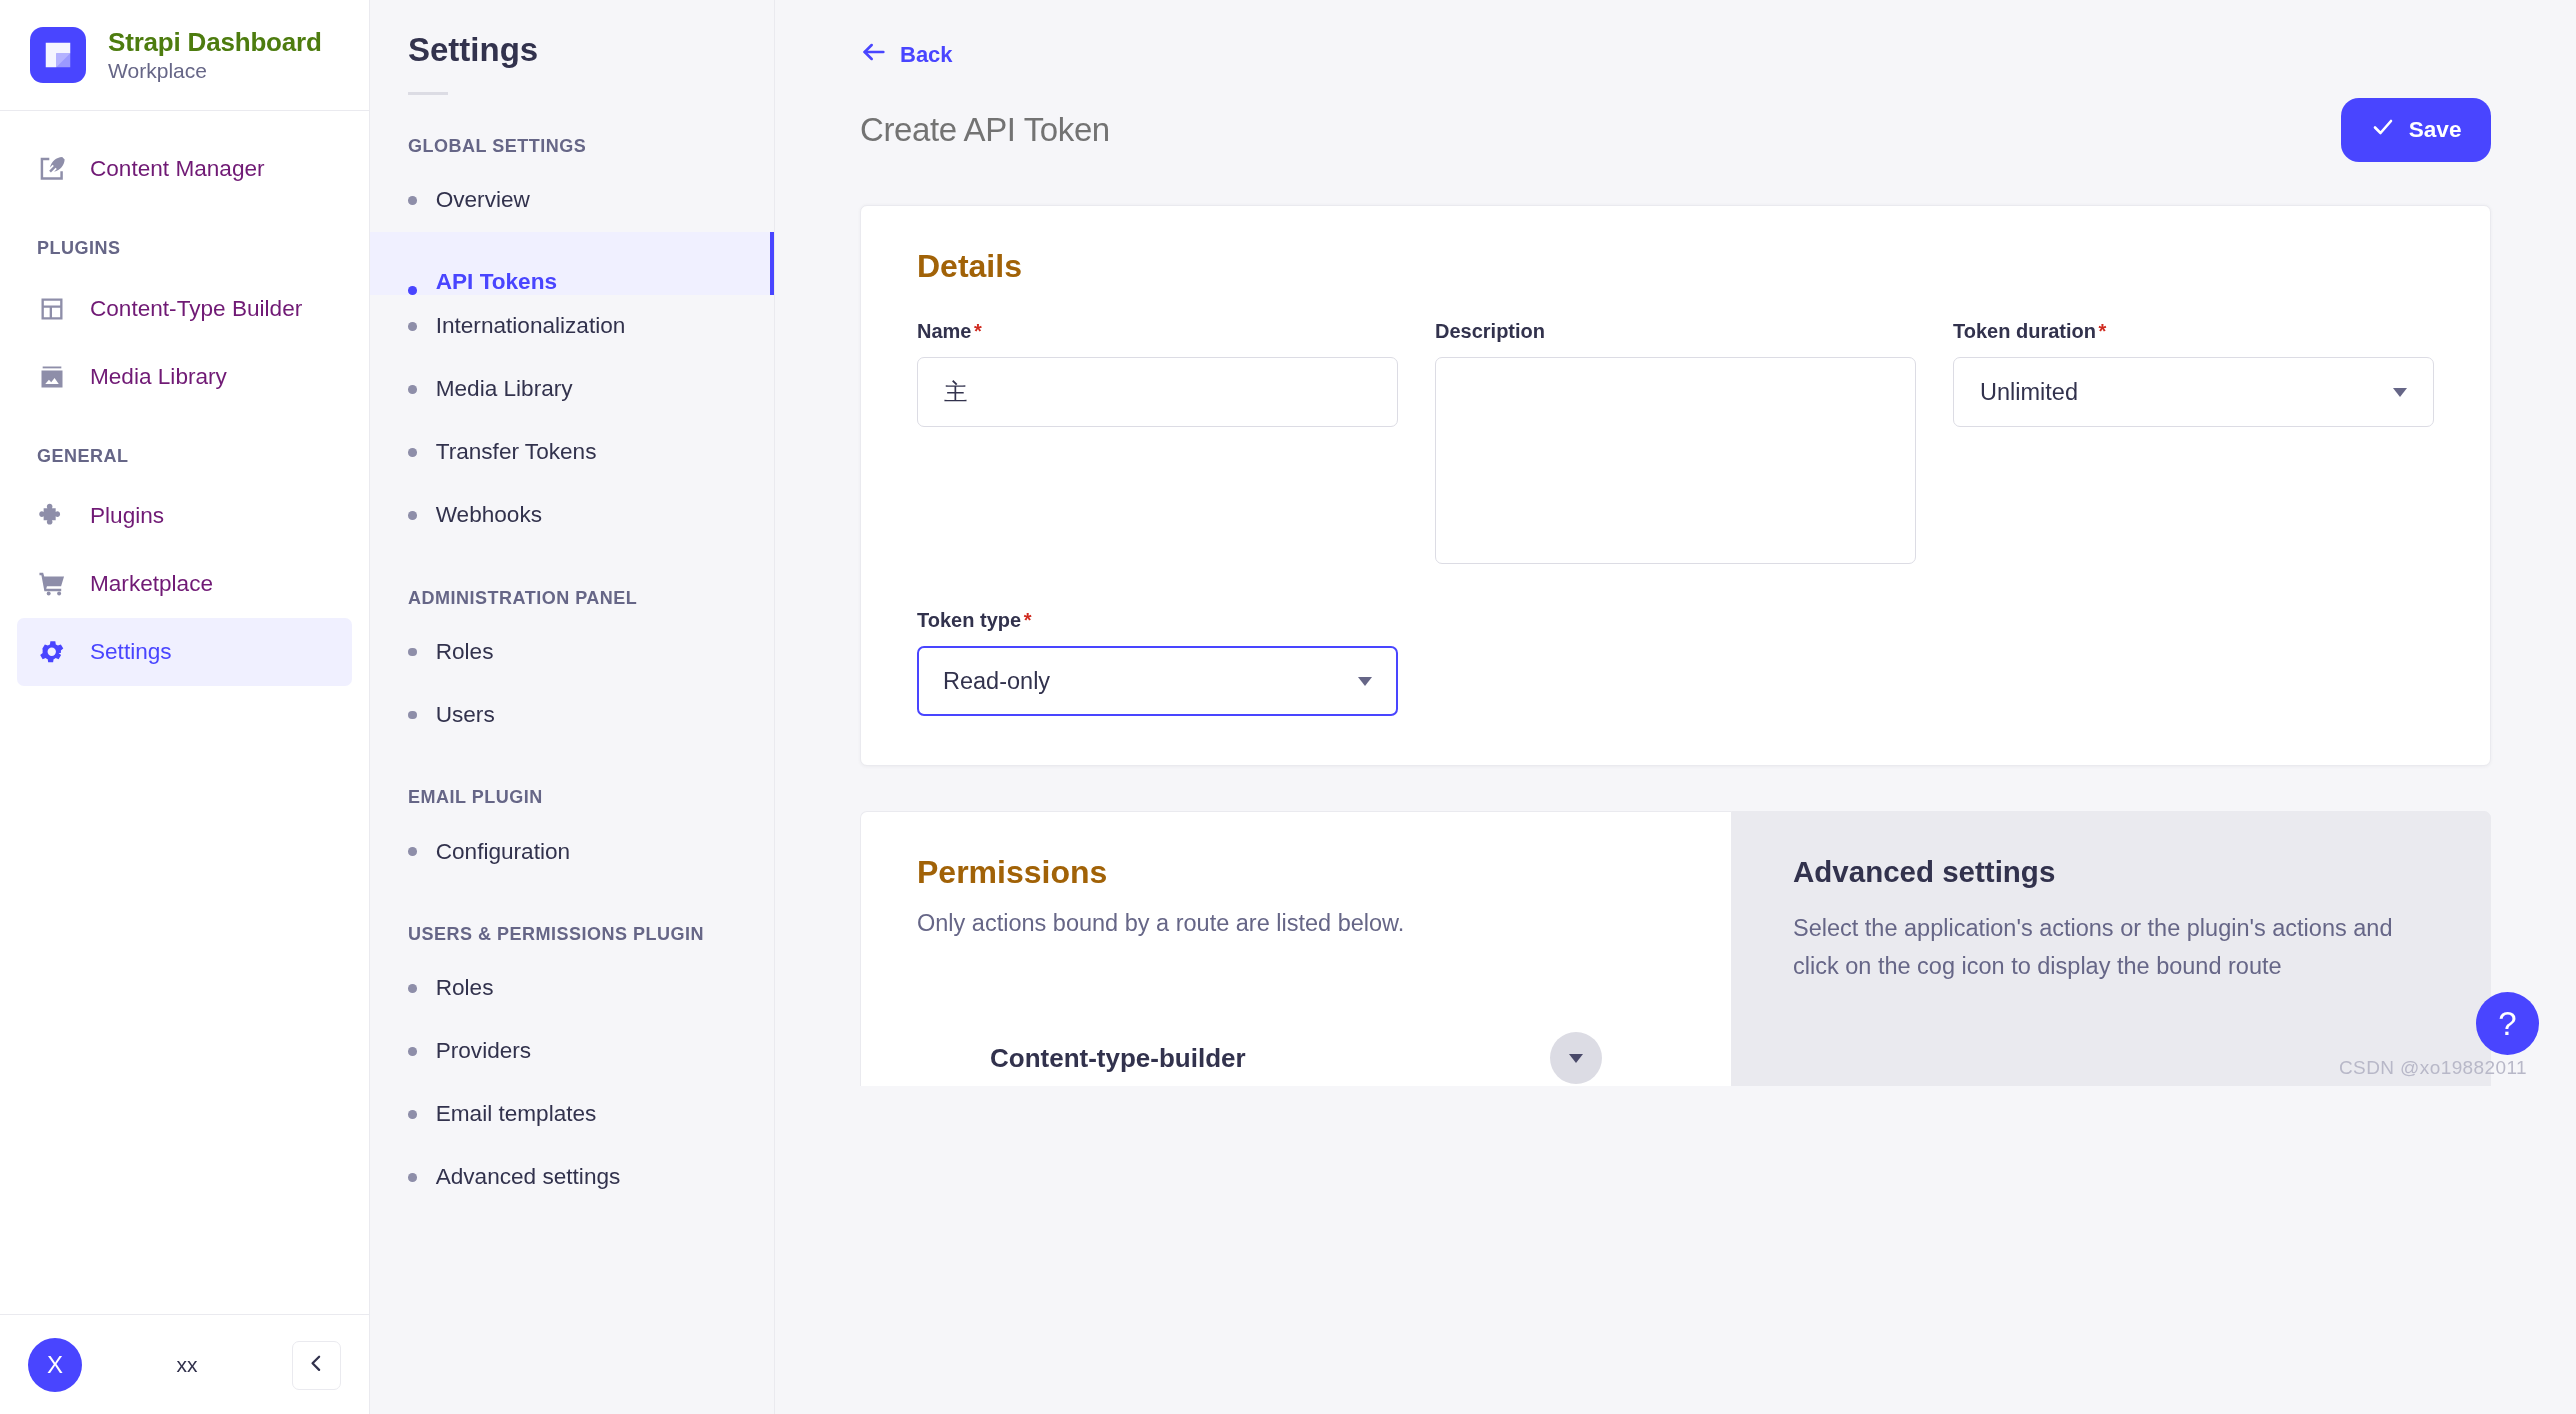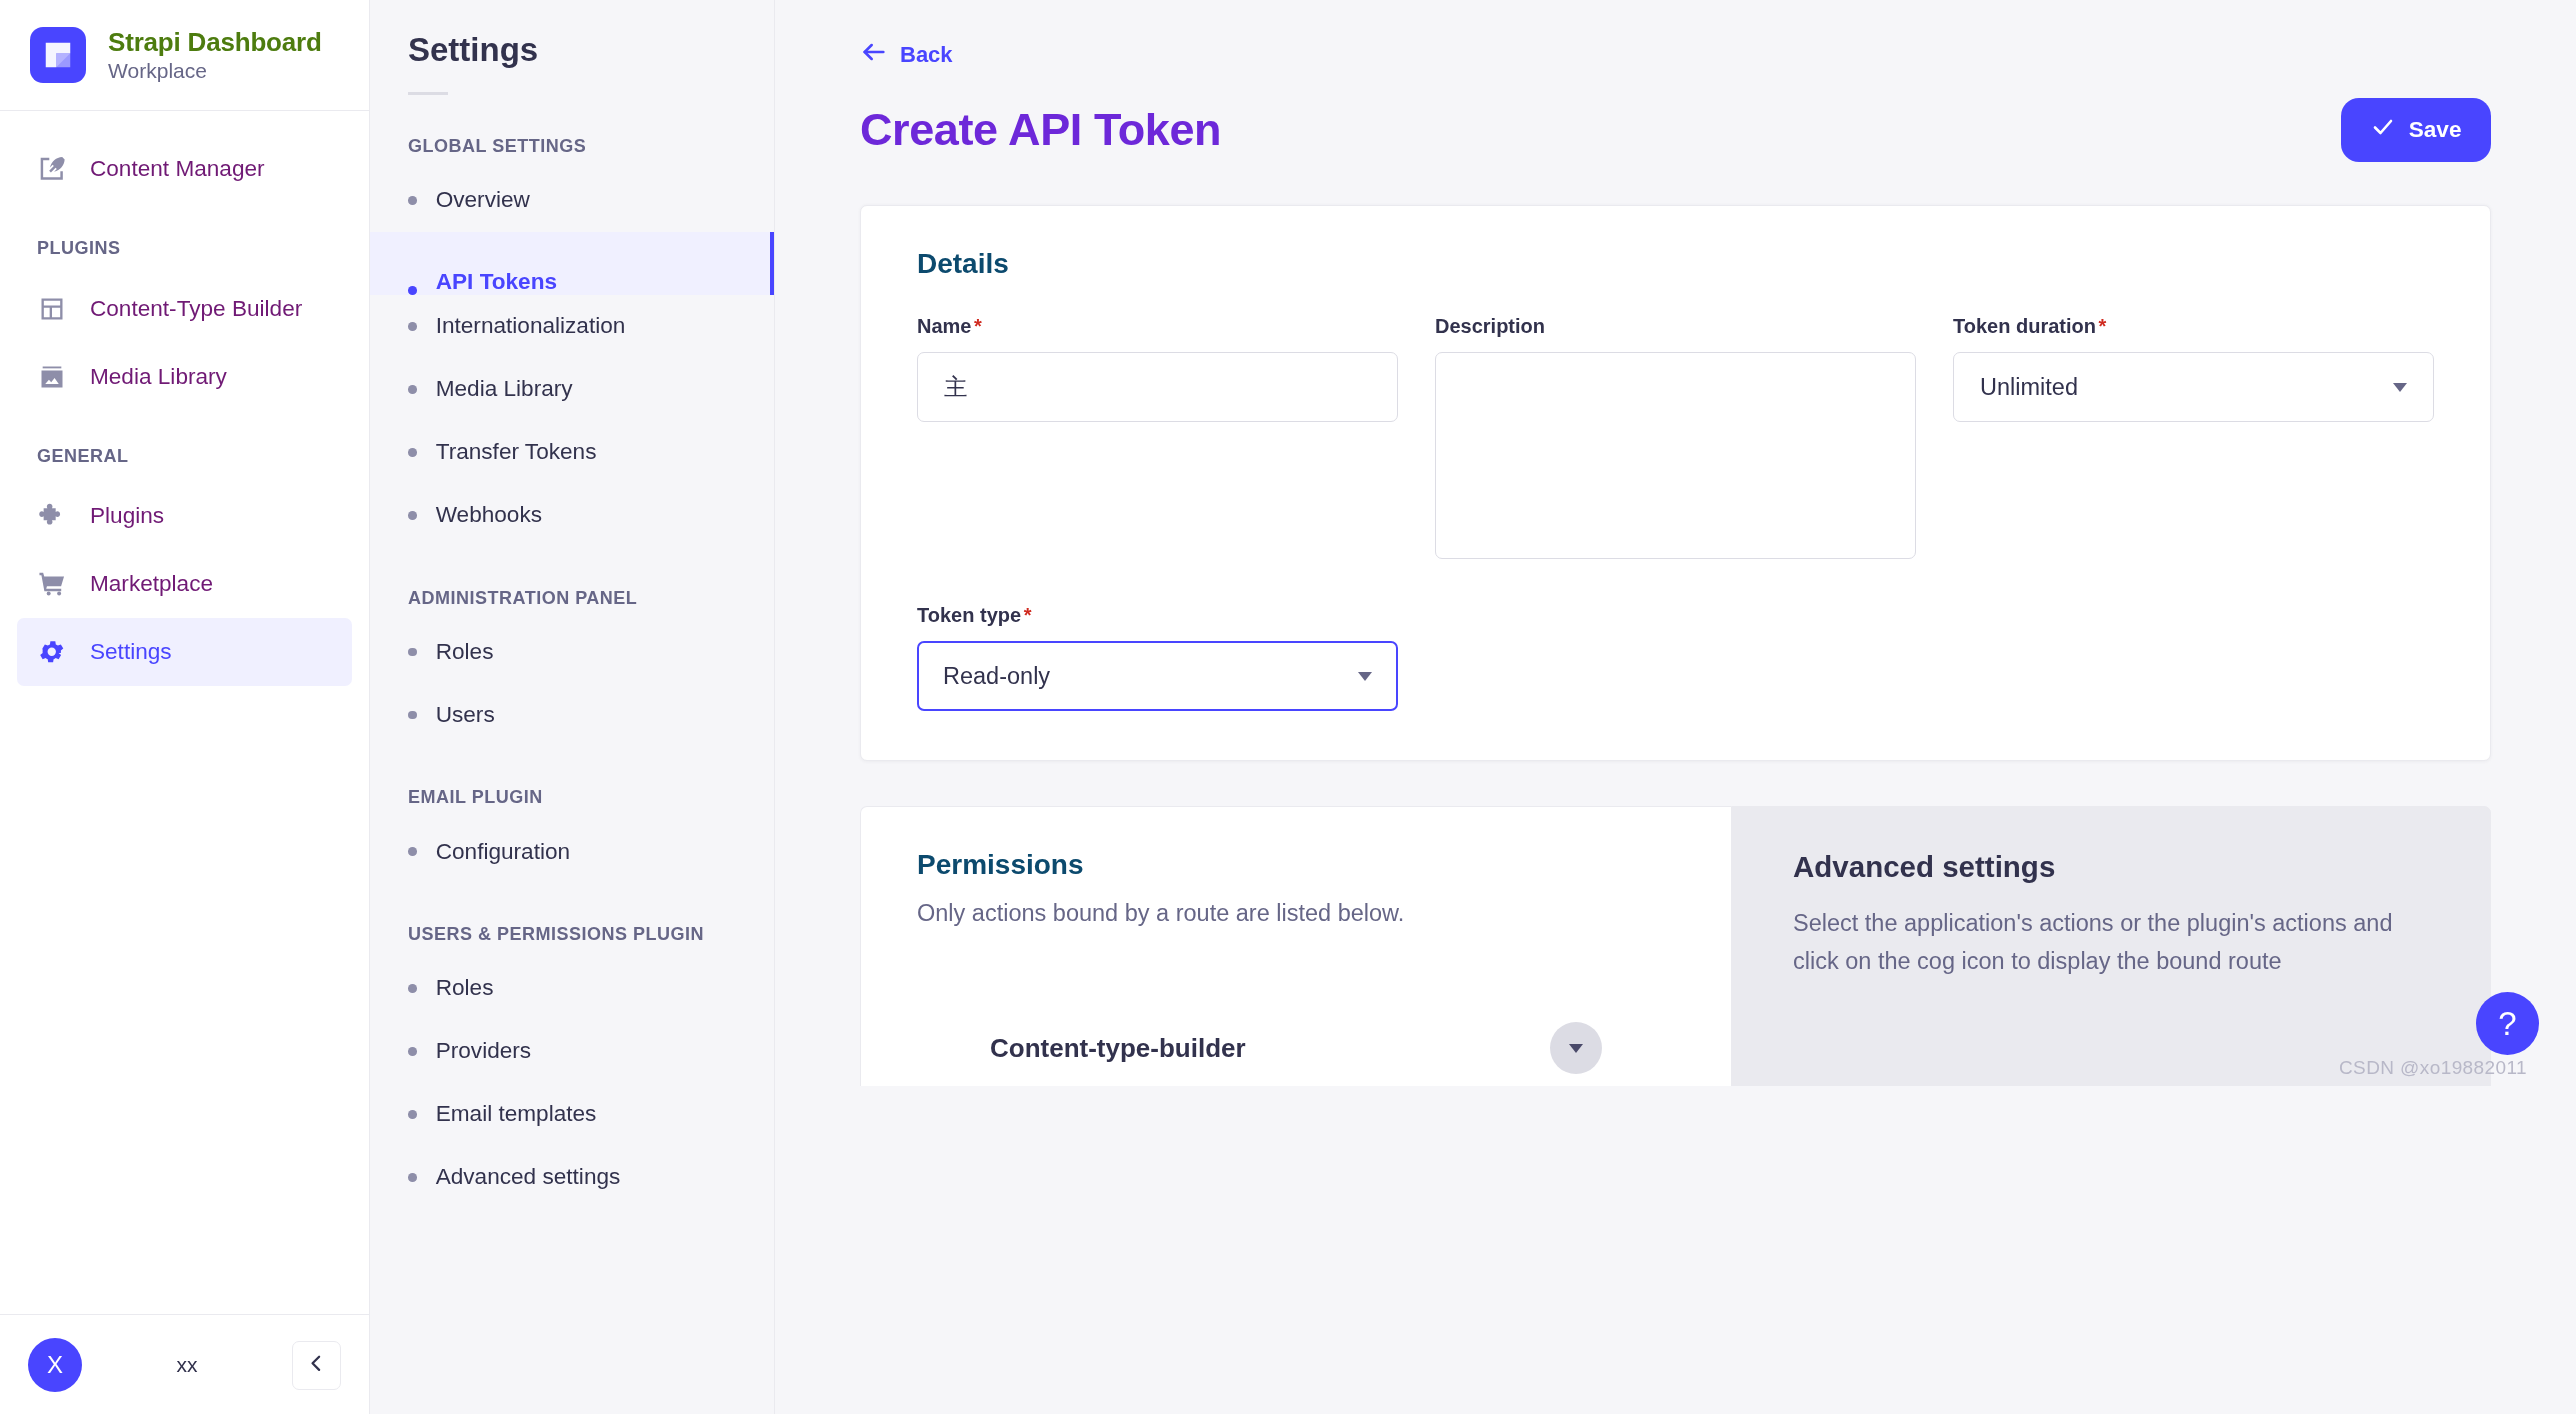--- a/index.html
+++ b/index.html
@@ -143,40 +143,40 @@
   }
 
   
   .content { flex: 1; height: 1086px; overflow: hidden; background: #f6f6f9; position: relative; }
   .content-header { padding: 38px 85px 0 85px; }
   .back-link {
     display: inline-flex; align-items: center; gap: 12px;
     color: #4945ff; font-size: 22px; font-weight: 600; cursor: pointer;
   }
   .title-row { display: flex; align-items: center; justify-content: space-between; margin-top: 26px; }
-  .page-title { font-size: 45px; font-weight: bold; color: #6d28d9; letter-spacing: -0.4px; }
+  .page-title { font-size: 33px; font-weight: normal; color: #737373; letter-spacing: -0.4px; }
   .save-btn {
     display: inline-flex; align-items: center; gap: 14px;
     background: #4945ff; color: #fff;
     border: none; border-radius: 18px;
     padding: 0 29.5px; height: 64px;
     font-size: 22.6px; font-weight: 600; cursor: pointer;
     font-family: "Liberation Sans", sans-serif;
   }
 
   .cards { padding: 43px 85px 0 85px; }
 
   .card {
     background: #ffffff;
     border: 0.9px solid #eaeaef;
     border-radius: 7px;
     box-shadow: 0 0.9px 3.5px rgba(33,33,52,0.05);
   }
   .card-pad { padding: 42px 56px 49px 56px; }
-  .card-heading { font-size: 28px; font-weight: bold; color: #0c4a6e; }
+  .card-heading { font-size: 32px; font-weight: bold; color: #a16207; }
 
   .form-grid {
     display: grid;
     grid-template-columns: 1fr 1fr 1fr;
     column-gap: 37px;
     row-gap: 42px;
     margin-top: 35px;
   }
   .field-label {
     font-size: 20px; font-weight: bold; color: #32324d; margin-bottom: 14px;

